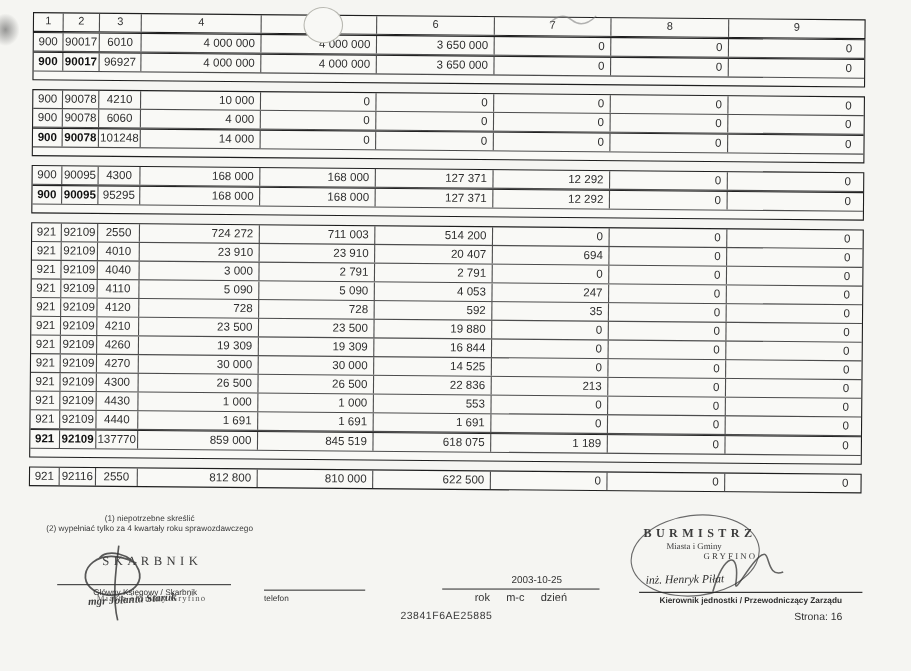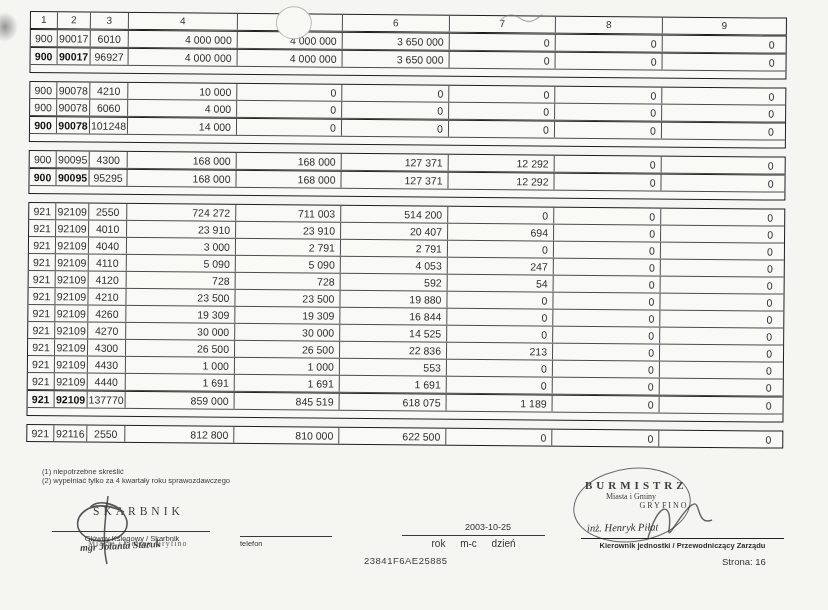--- a/index.html
+++ b/index.html
@@ -40,21 +40,21 @@
   .c:last-child{border-right:none;}
   .hc{text-align:center;color:#333;}
   .code{text-align:center;}
   .val{text-align:right;padding-right:5px;}
   .val.c9{padding-right:11px;}
   .trow.summary .code.b{font-weight:bold;color:#101010;}
   .trow.summary{border-top:.5px solid #222;}
   .strip{height:7px;border-bottom:none;}
   
   .abs{position:absolute;white-space:nowrap;}
-  .footnotes{left:42px;top:467px;font-size:7.5px;color:#3b3b3b;line-height:9px;white-space:nowrap;}
+  .footnotes{left:42px;top:467px;font-size:7.5px;color:#3b3b3b;line-height:9px;white-space:nowrap;text-align:center;}
   .stamp-serif{font-family:"Liberation Serif", serif;color:#3d3d3d;}
   .skarbnik-l1{left:93px;top:505px;font-size:11.5px;letter-spacing:4px;}
   .skarbnik-l2{left:88px;top:518px;font-size:8px;letter-spacing:1px;opacity:.85;margin-top:21px;}
   .sig-line-left{left:52px;top:531px;width:158px;border-top:1.2px solid #3a3a3a;height:0;}
   .cap-left{left:57px;top:534px;width:150px;text-align:center;font-size:7.5px;color:#333;}
   .hand{font-family:"Liberation Serif", serif;font-style:italic;color:#2f2f2f;}
   .hand-left{left:80px;top:540px;font-size:10px;font-weight:bold;transform:rotate(-3deg);opacity:.9;}
   .tel-line{left:240px;top:536px;width:92px;border-top:1.2px solid #3a3a3a;height:0;}
   .tel-label{left:240px;top:539px;width:92px;text-align:left;font-size:7.5px;color:#333;}
   .date-val{left:428px;top:522px;width:120px;text-align:center;font-size:9px;color:#333;}
@@ -229,21 +229,21 @@
           <div class="c val c8">0</div>
           <div class="c val c9">0</div>
         </div>
         <div class="trow">
           <div class="c code">921</div>
           <div class="c code">92109</div>
           <div class="c code">4120</div>
           <div class="c val c4">728</div>
           <div class="c val c5">728</div>
           <div class="c val c6">592</div>
-          <div class="c val c7">54</div>
+          <div class="c val c7">35</div>
           <div class="c val c8">0</div>
           <div class="c val c9">0</div>
         </div>
         <div class="trow">
           <div class="c code">921</div>
           <div class="c code">92109</div>
           <div class="c code">4210</div>
           <div class="c val c4">23 500</div>
           <div class="c val c5">23 500</div>
           <div class="c val c6">19 880</div>

